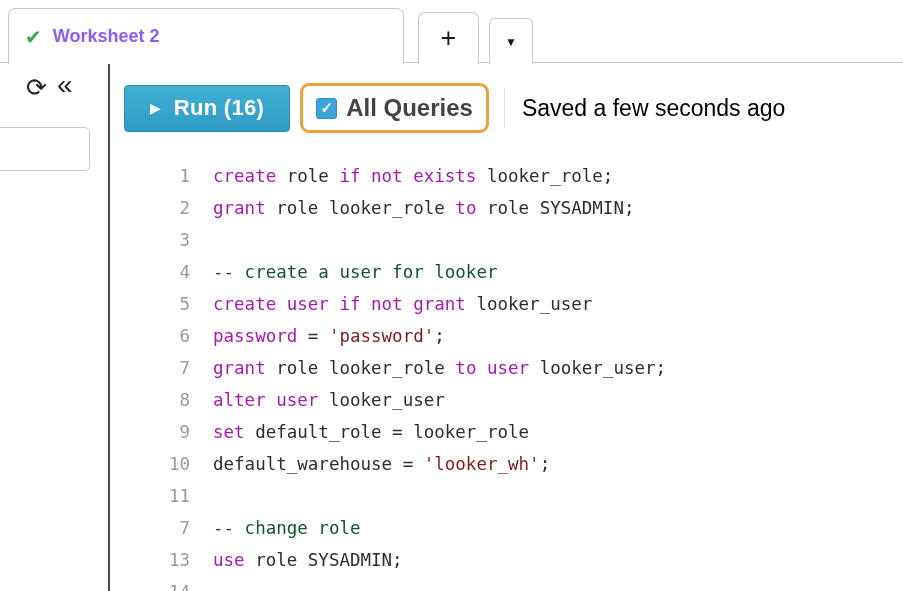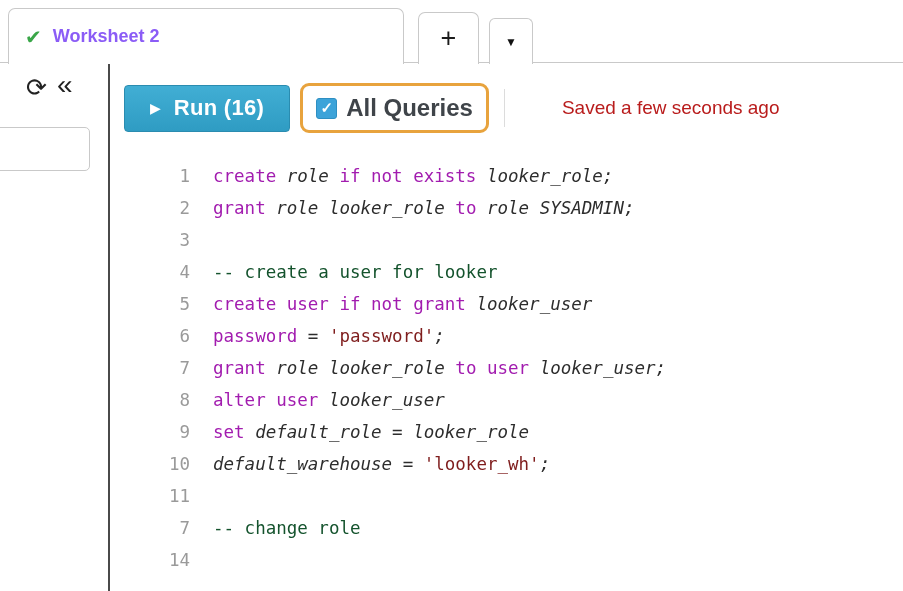--- a/index.html
+++ b/index.html
@@ -66,32 +66,32 @@
     border:3px solid #e8a33d; border-radius:9px; flex:none;
   }
   .checkbox {
     width:21px; height:21px; background:#3ca3d9; border:1px solid #2e8fc2; border-radius:3px;
     color:#fff; font-size:15px; font-weight:bold;
     display:flex; align-items:center; justify-content:center; cursor:pointer; flex:none;
   }
   .checkbox-label { margin-left:9px; font-size:24px; font-weight:bold; color:#3f4449; cursor:pointer; }
 
   .toolbar-sep { width:1px; height:38px; background:#dcdcdc; margin:0 17px 0 15px; flex:none; }
-  .saved-status { font-size:19px; color:#b91c1c; white-space:nowrap;margin-left:40px; }
+  .saved-status { font-size:23px; color:#000000; white-space:nowrap; }
 
   
   .editor { margin-top:27px; font-family:"DejaVu Sans Mono", monospace;
             font-size:17.5px; line-height:32px; cursor:text; }
   .line { display:flex; height:32px; white-space:pre; }
   .gutter { width:80px; text-align:right; color:#9a9a9a; flex:none; }
   .code { margin-left:23px; color:#2d2d2d; }
   .tok-kw  { color:#a21caf; }
   .tok-str { color:#7f1d1d; }
   .tok-com { color:#14532d; }
-  .tok-pl  { color:#2d2d2d;font-style:italic; }
+  .tok-pl  { color:#2d2d2d; }
 </style>
 </head>
 <body>
 
 <div class="tabbar">
   <div class="tab-active">
     <span class="tab-check">✔</span>
     <span class="tab-label">Worksheet 2</span>
   </div>
   <div class="tab-plus">
@@ -137,17 +137,18 @@
         <div class="line"><div class="gutter">3</div><div class="code"></div></div>
         <div class="line"><div class="gutter">4</div><div class="code"><span class="tok-com">-- create a user for looker</span></div></div>
         <div class="line"><div class="gutter">5</div><div class="code"><span class="tok-kw">create user if not grant</span><span class="tok-pl"> looker_user</span></div></div>
         <div class="line"><div class="gutter">6</div><div class="code"><span class="tok-kw">password</span><span class="tok-pl"> = </span><span class="tok-str">'password'</span><span class="tok-pl">;</span></div></div>
         <div class="line"><div class="gutter">7</div><div class="code"><span class="tok-kw">grant</span><span class="tok-pl"> role looker_role </span><span class="tok-kw">to</span><span class="tok-pl"> </span><span class="tok-kw">user</span><span class="tok-pl"> looker_user;</span></div></div>
         <div class="line"><div class="gutter">8</div><div class="code"><span class="tok-kw">alter user</span><span class="tok-pl"> looker_user</span></div></div>
         <div class="line"><div class="gutter">9</div><div class="code"><span class="tok-kw">set</span><span class="tok-pl"> default_role = looker_role</span></div></div>
         <div class="line"><div class="gutter">10</div><div class="code"><span class="tok-pl">default_warehouse = </span><span class="tok-str">'looker_wh'</span><span class="tok-pl">;</span></div></div>
         <div class="line"><div class="gutter">11</div><div class="code"></div></div>
         <div class="line"><div class="gutter">7</div><div class="code"><span class="tok-com">-- change role</span></div></div>
+        <div class="line"><div class="gutter">13</div><div class="code"><span class="tok-kw">use</span><span class="tok-pl"> role SYSADMIN;</span></div></div>
         <div class="line"><div class="gutter">14</div><div class="code"></div></div>
       </div>
   </div>
 
 </div>
 
 </body></html>

